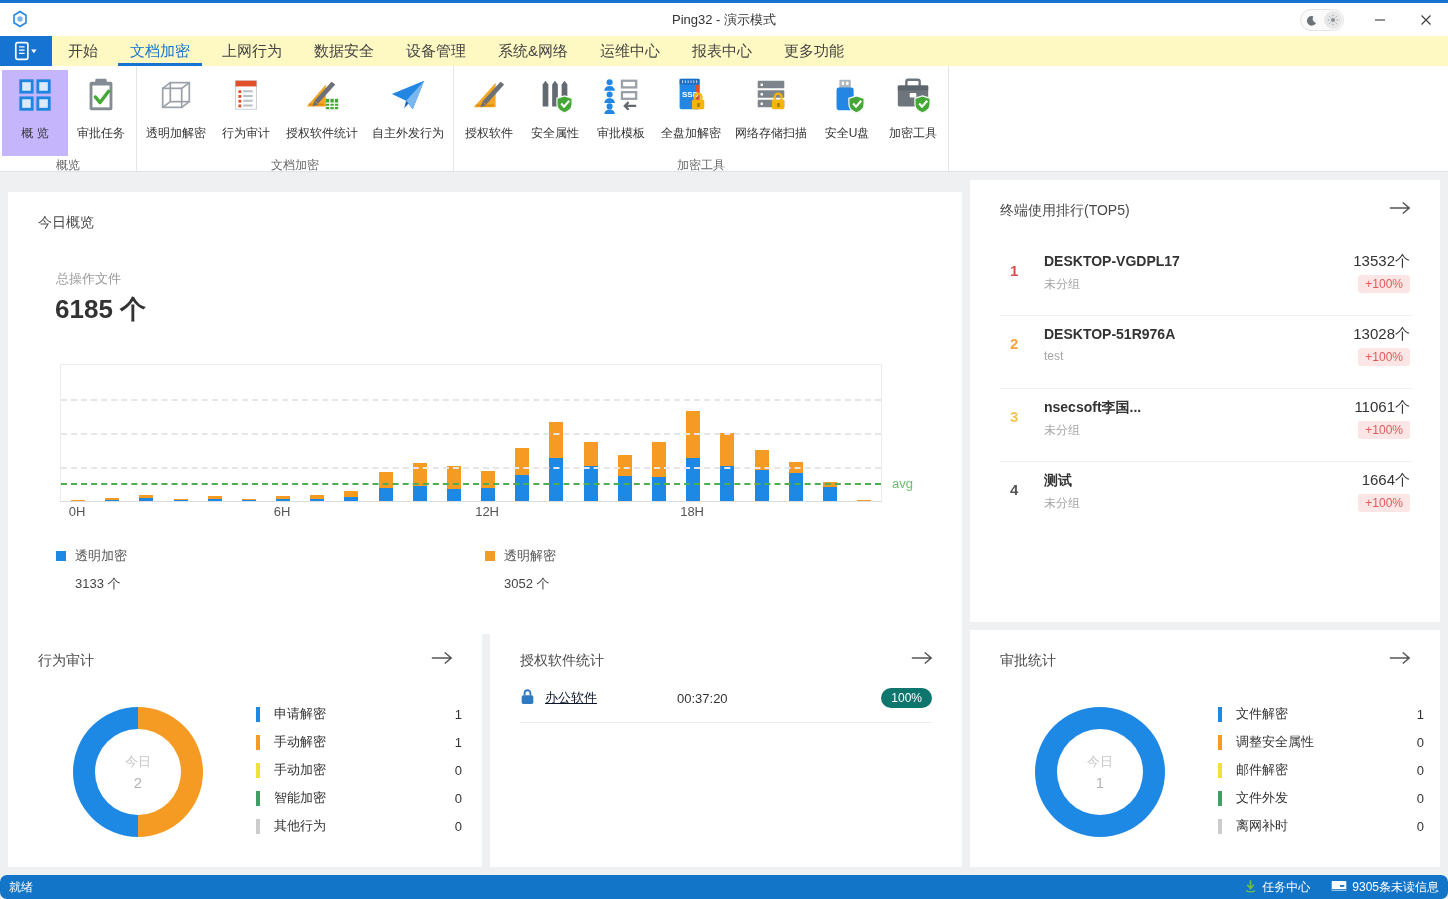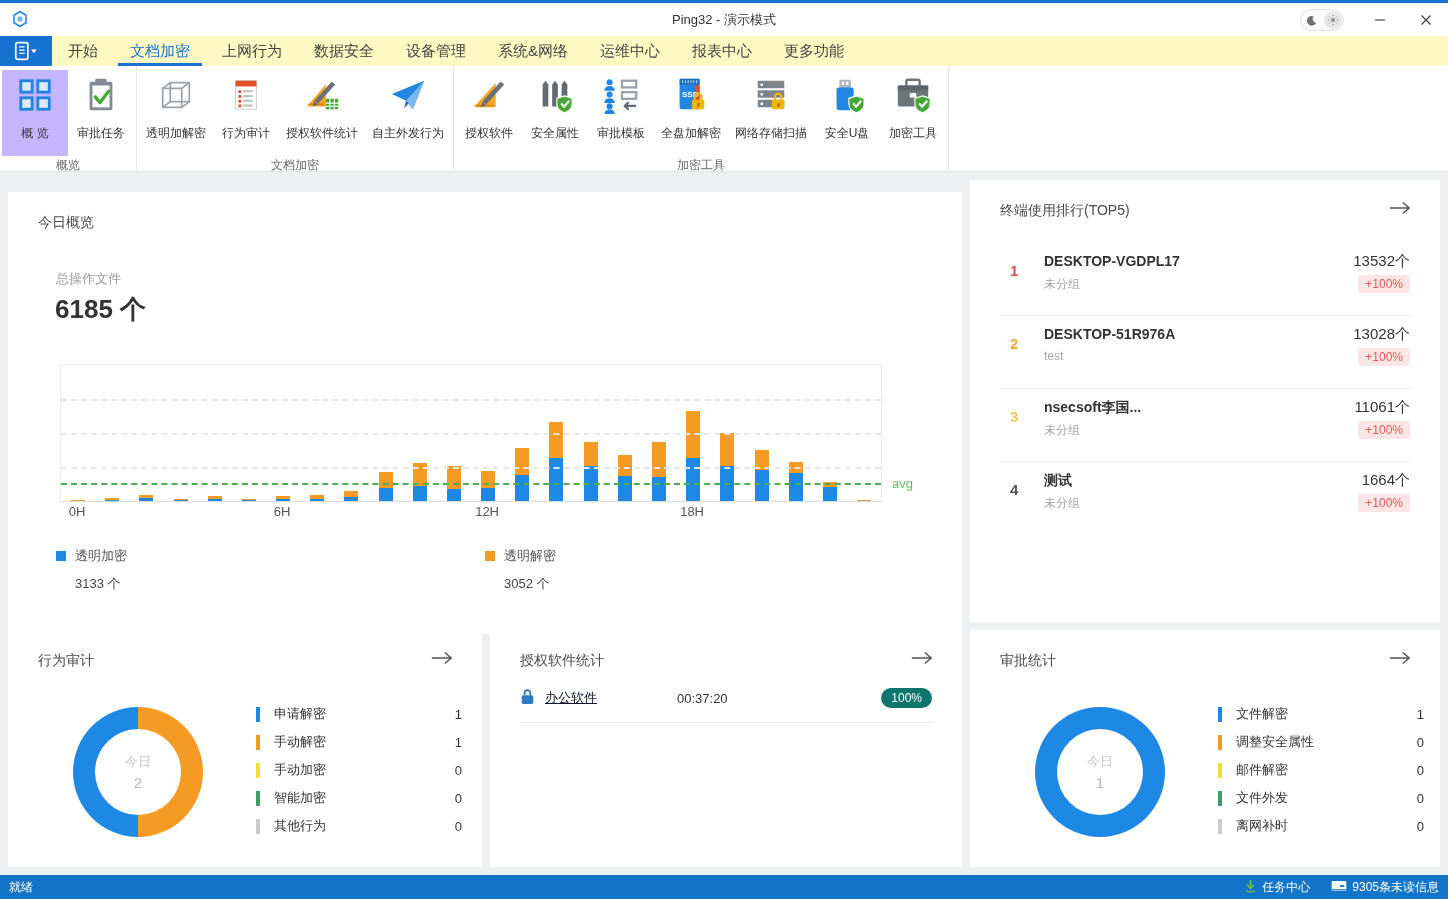--- a/index.html
+++ b/index.html
@@ -71,21 +71,21 @@
   .dlegrow .bar3{width:4px;height:15px;margin-right:14px;}
   .dlegrow .dlbl{font-size:13px;color:#333;flex:1;}
   .dlegrow .dval{font-size:13px;color:#333;}
   
   .swrow{position:absolute;left:30px;right:30px;top:54px;height:28px;display:flex;align-items:center;border-bottom:0;}
   .swdivider{position:absolute;left:30px;right:30px;top:92px;border-top:1px solid #ececec;}
   .swname{font-size:13px;color:#0f172a;margin-left:10px;width:132px;text-decoration:underline;}
   .swdur{font-size:13px;color:#333;width:160px;}
   .swpill{margin-left:auto;background:#0f766e;color:#fff;font-size:12px;padding:3px 10px;border-radius:10px;}
   
-  .statusbar{position:absolute;left:0;bottom:0;width:100%;height:24px;background:#1375c8;color:#fff;font-size:12px;display:flex;align-items:center;padding:0 9px;box-sizing:border-box;}
+  .statusbar{position:absolute;left:0;bottom:0;width:100%;height:24px;background:#1375c8;color:#fff;font-size:12px;display:flex;align-items:center;padding:0 9px;box-sizing:border-box;border-radius:7px;}
   .statusbar .right{margin-left:auto;display:flex;align-items:center;gap:7px;}
   .statusbar .sitem{display:flex;align-items:center;gap:5px;margin-left:14px;}
 </style>
 </head>
 <body>
 
 <div class="window">
   <div class="topstrip"></div>
 
   <div class="titlebar">

